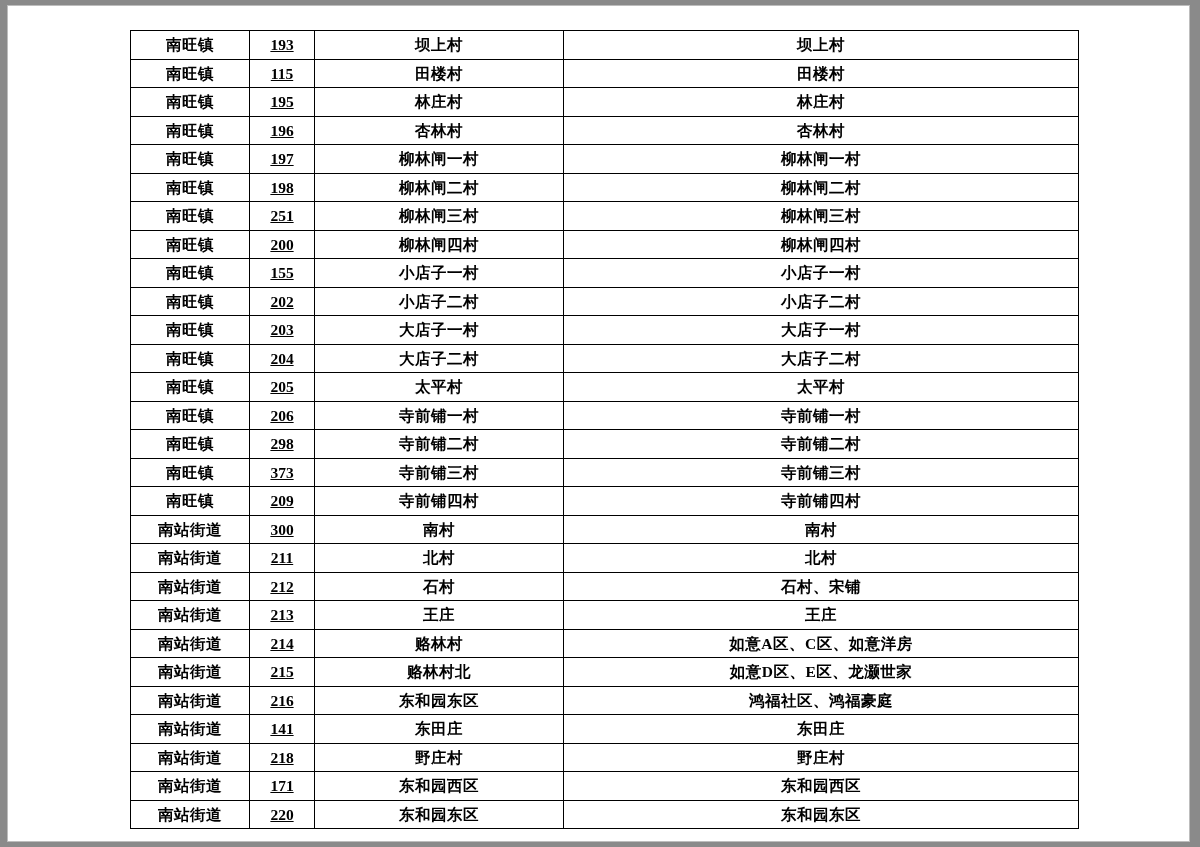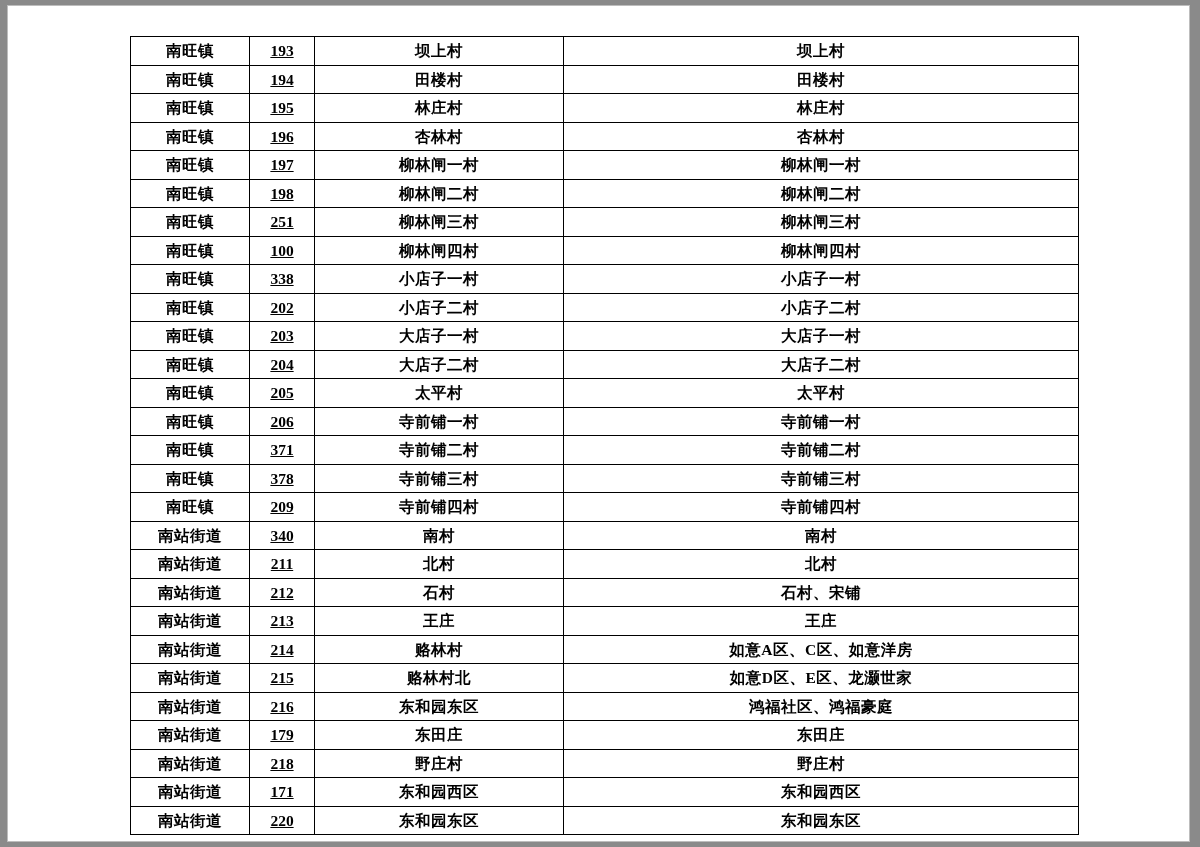--- a/index.html
+++ b/index.html
@@ -18,21 +18,21 @@
     left: 8px;
     top: 6px;
     width: 1181px;
     height: 835px;
     background: #ffffff;
     box-shadow: 0 0 0 1px #bdbdbd;
   }
   .doc-table {
     position: absolute;
     left: 122px;
-    top: 30px;
+    top: 24px;
     width: 944px;
     border-collapse: collapse;
     table-layout: fixed;
     border-radius: 12px;
   }
   .doc-table td {
     border: 1px solid #000000;
     height: 27.5px;
     padding: 0;
     text-align: center;
@@ -58,21 +58,21 @@
   <table class="doc-table">
     <tbody>
         <tr>
           <td class="col-town sp">南旺镇</td>
           <td class="col-num">193</td>
           <td class="col-vil sp">坝上村</td>
           <td class="col-area sp">坝上村</td>
         </tr>
         <tr>
           <td class="col-town sp">南旺镇</td>
-          <td class="col-num">194</td>
+          <td class="col-num">115</td>
           <td class="col-vil sp">田楼村</td>
           <td class="col-area sp">田楼村</td>
         </tr>
         <tr>
           <td class="col-town sp">南旺镇</td>
           <td class="col-num">195</td>
           <td class="col-vil sp">林庄村</td>
           <td class="col-area sp">林庄村</td>
         </tr>
         <tr>
@@ -94,27 +94,27 @@
           <td class="col-area sp">柳林闸二村</td>
         </tr>
         <tr>
           <td class="col-town sp">南旺镇</td>
           <td class="col-num">251</td>
           <td class="col-vil sp">柳林闸三村</td>
           <td class="col-area sp">柳林闸三村</td>
         </tr>
         <tr>
           <td class="col-town sp">南旺镇</td>
-          <td class="col-num">100</td>
+          <td class="col-num">200</td>
           <td class="col-vil sp">柳林闸四村</td>
           <td class="col-area sp">柳林闸四村</td>
         </tr>
         <tr>
           <td class="col-town sp">南旺镇</td>
-          <td class="col-num">338</td>
+          <td class="col-num">155</td>
           <td class="col-vil sp">小店子一村</td>
           <td class="col-area sp">小店子一村</td>
         </tr>
         <tr>
           <td class="col-town sp">南旺镇</td>
           <td class="col-num">202</td>
           <td class="col-vil sp">小店子二村</td>
           <td class="col-area sp">小店子二村</td>
         </tr>
         <tr>
@@ -136,39 +136,39 @@
           <td class="col-area sp">太平村</td>
         </tr>
         <tr>
           <td class="col-town sp">南旺镇</td>
           <td class="col-num">206</td>
           <td class="col-vil sp">寺前铺一村</td>
           <td class="col-area sp">寺前铺一村</td>
         </tr>
         <tr>
           <td class="col-town sp">南旺镇</td>
-          <td class="col-num">371</td>
+          <td class="col-num">298</td>
           <td class="col-vil sp">寺前铺二村</td>
           <td class="col-area sp">寺前铺二村</td>
         </tr>
         <tr>
           <td class="col-town sp">南旺镇</td>
-          <td class="col-num">378</td>
+          <td class="col-num">373</td>
           <td class="col-vil sp">寺前铺三村</td>
           <td class="col-area sp">寺前铺三村</td>
         </tr>
         <tr>
           <td class="col-town sp">南旺镇</td>
           <td class="col-num">209</td>
           <td class="col-vil sp">寺前铺四村</td>
           <td class="col-area sp">寺前铺四村</td>
         </tr>
         <tr>
           <td class="col-town sp">南站街道</td>
-          <td class="col-num">340</td>
+          <td class="col-num">300</td>
           <td class="col-vil sp">南村</td>
           <td class="col-area sp">南村</td>
         </tr>
         <tr>
           <td class="col-town sp">南站街道</td>
           <td class="col-num">211</td>
           <td class="col-vil sp">北村</td>
           <td class="col-area sp">北村</td>
         </tr>
         <tr>
@@ -196,21 +196,21 @@
           <td class="col-area sp">如意D区、E区、龙灏世家</td>
         </tr>
         <tr>
           <td class="col-town sp">南站街道</td>
           <td class="col-num">216</td>
           <td class="col-vil sp">东和园东区</td>
           <td class="col-area sp">鸿福社区、鸿福豪庭</td>
         </tr>
         <tr>
           <td class="col-town sp">南站街道</td>
-          <td class="col-num">179</td>
+          <td class="col-num">141</td>
           <td class="col-vil sp">东田庄</td>
           <td class="col-area sp">东田庄</td>
         </tr>
         <tr>
           <td class="col-town sp">南站街道</td>
           <td class="col-num">218</td>
           <td class="col-vil sp">野庄村</td>
           <td class="col-area sp">野庄村</td>
         </tr>
         <tr>

